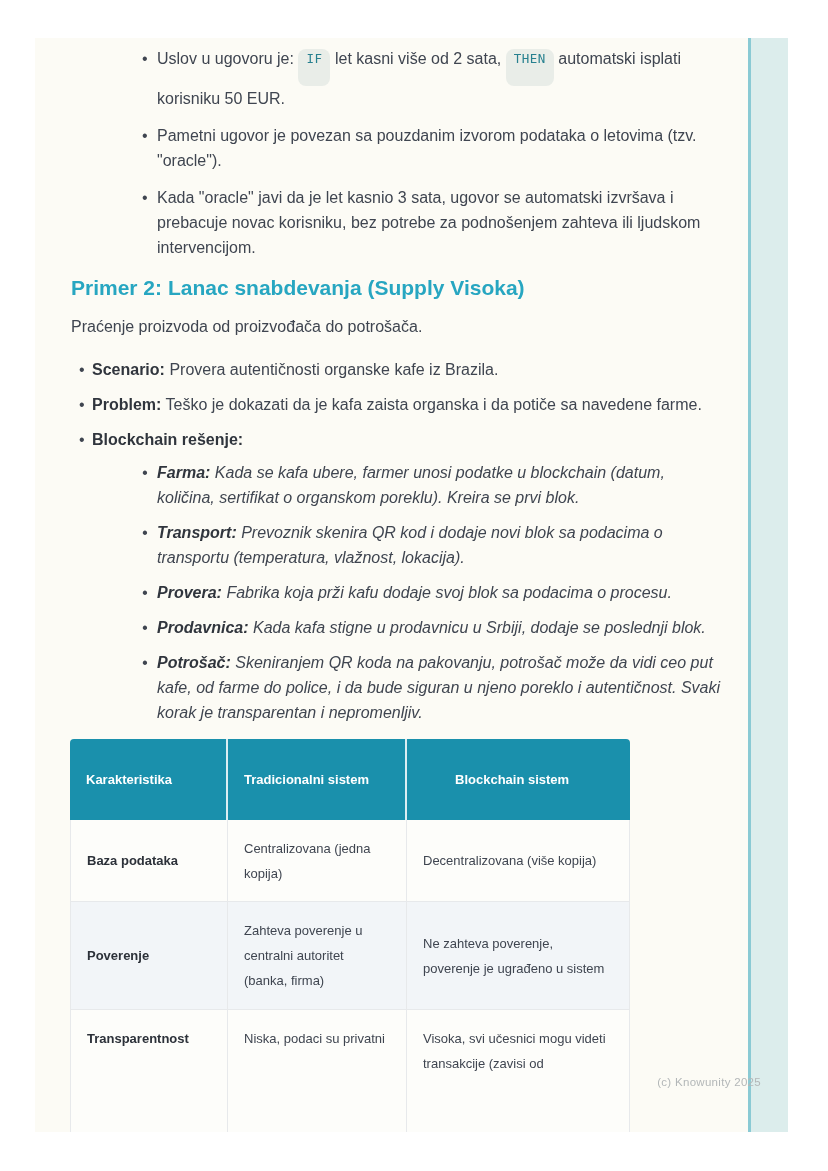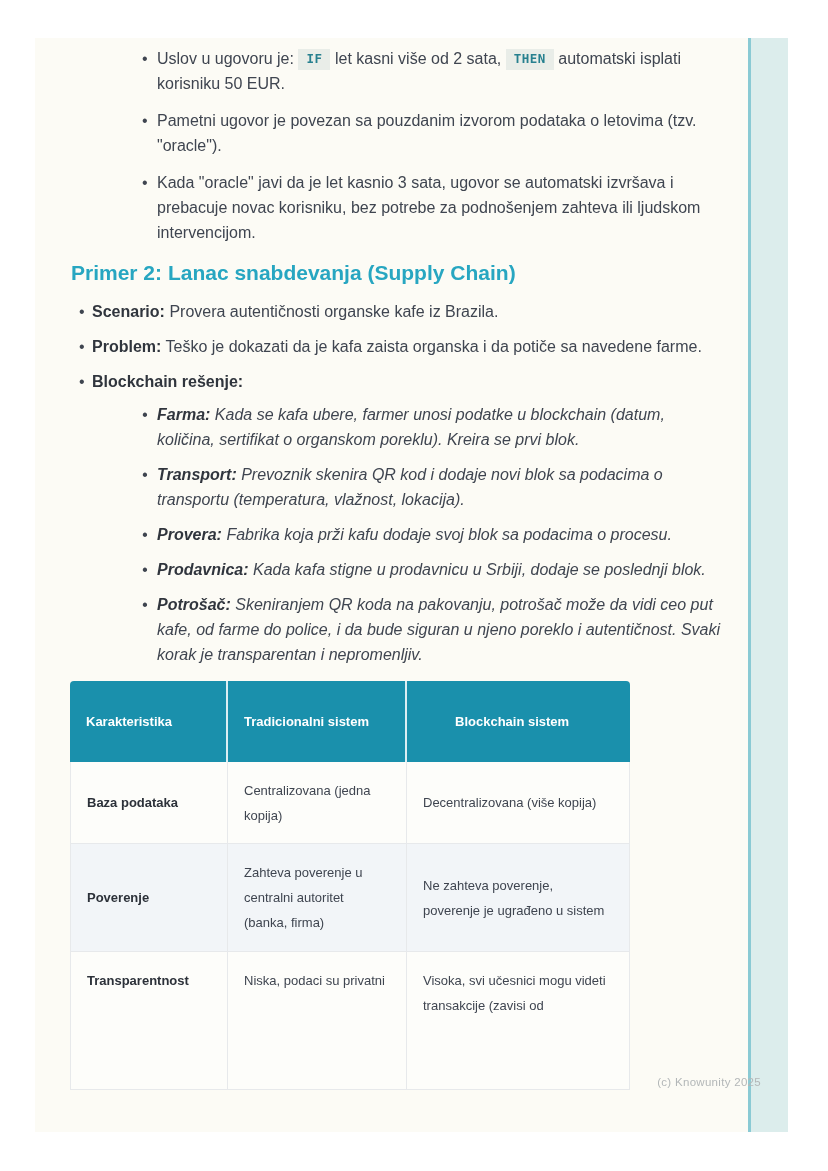--- a/index.html
+++ b/index.html
@@ -49,23 +49,23 @@
   
   ul.lvl1{margin-top:0;}
   ul.lvl1>li{padding-left:21px;margin-bottom:10px;}
   ul.lvl1>li::before{left:8px;}
   ul.lvl1 ul.lvl2{margin-top:8px;}
   ul.lvl1 ul.lvl2>li{padding-left:65px;margin-bottom:10px;font-style:italic;}
   ul.lvl1 ul.lvl2>li::before{left:50px;}
   .code{
     display:inline-block;
     font-family:"DejaVu Sans Mono","Liberation Mono",monospace;
-    font-size:12.5px;font-weight:bold;letter-spacing:.5px;
+    font-size:12.5px;font-weight:normal;letter-spacing:.5px;
     color:var(--code-text);background:var(--code-bg);
-    border-radius:0;padding:1px 8px 2px;line-height:18px;
+    border-radius:8px;padding:1px 8px 18px;line-height:18px;
     vertical-align:1px;
   }
   h2{
     font-size:21px;line-height:24px;font-weight:bold;
     color:var(--accent-heading);
     margin-top:16px;margin-bottom:14px;
   }
   p.intro-par{margin-bottom:18px;}
   table.cmp{
     border-collapse:separate;border-spacing:0;table-layout:fixed;
@@ -111,22 +111,23 @@
         <span>automatski isplati korisniku 50 EUR.</span>
       </li>
       <li>
         <span>Pametni ugovor je povezan sa pouzdanim izvorom podataka o letovima (tzv. "oracle").</span>
       </li>
       <li>
         <span>Kada "oracle" javi da je let kasnio 3 sata, ugovor se automatski izvršava i prebacuje novac korisniku, bez potrebe za podnošenjem zahteva ili ljudskom intervencijom.</span>
       </li>
     </ul>
 
-    <h2>Primer 2: Lanac snabdevanja (Supply Chain)</h2>
+    <h2>Primer 2: Lanac snabdevanja (Supply Visoka)</h2>
 
+    <p class="intro-par">Praćenje proizvoda od proizvođača do potrošača.</p>
 
     <ul class="lvl1">
       <li>
         <span class="b">Scenario:</span>
         <span>Provera autentičnosti organske kafe iz Brazila.</span>
       </li>
       <li>
         <span class="b">Problem:</span>
         <span>Teško je dokazati da je kafa zaista organska i da potiče sa navedene farme.</span>
       </li>

